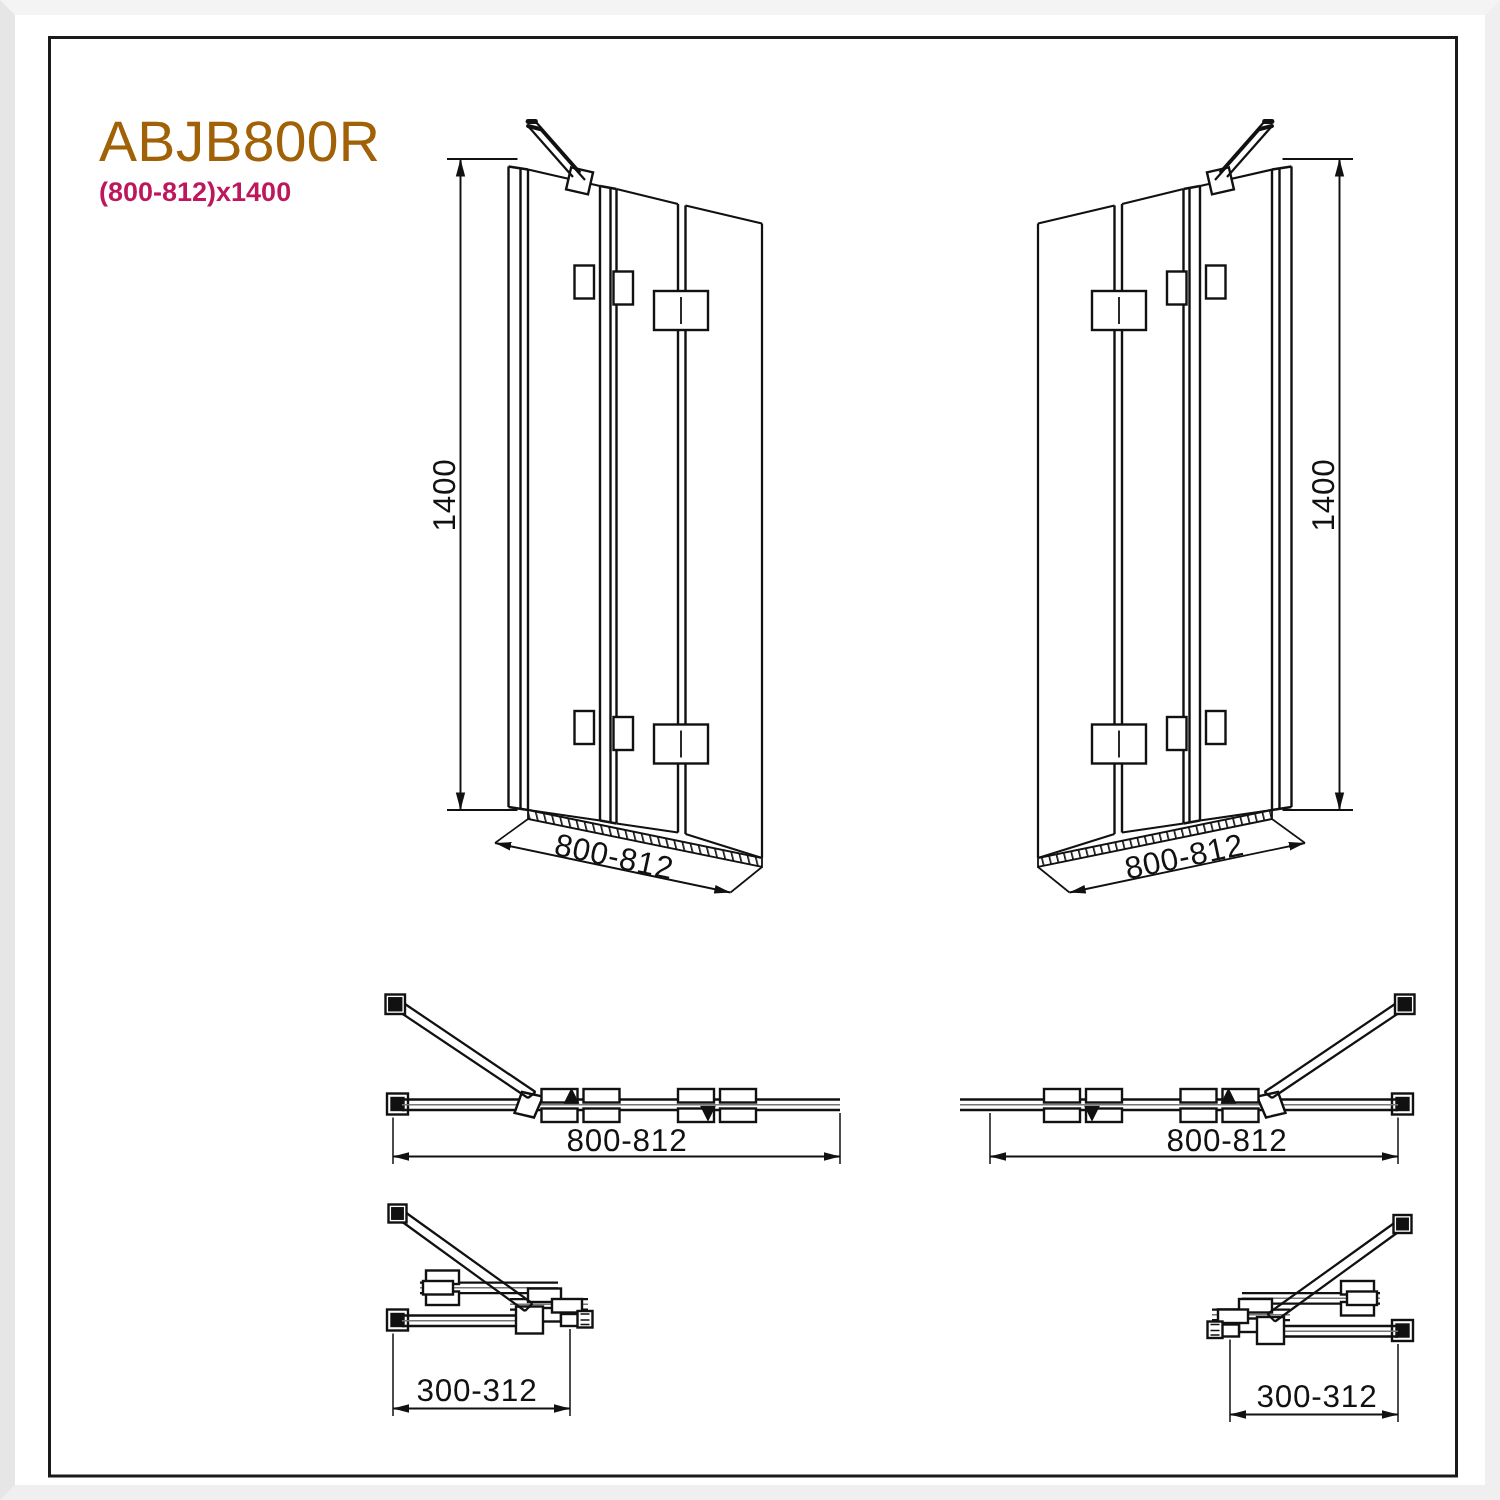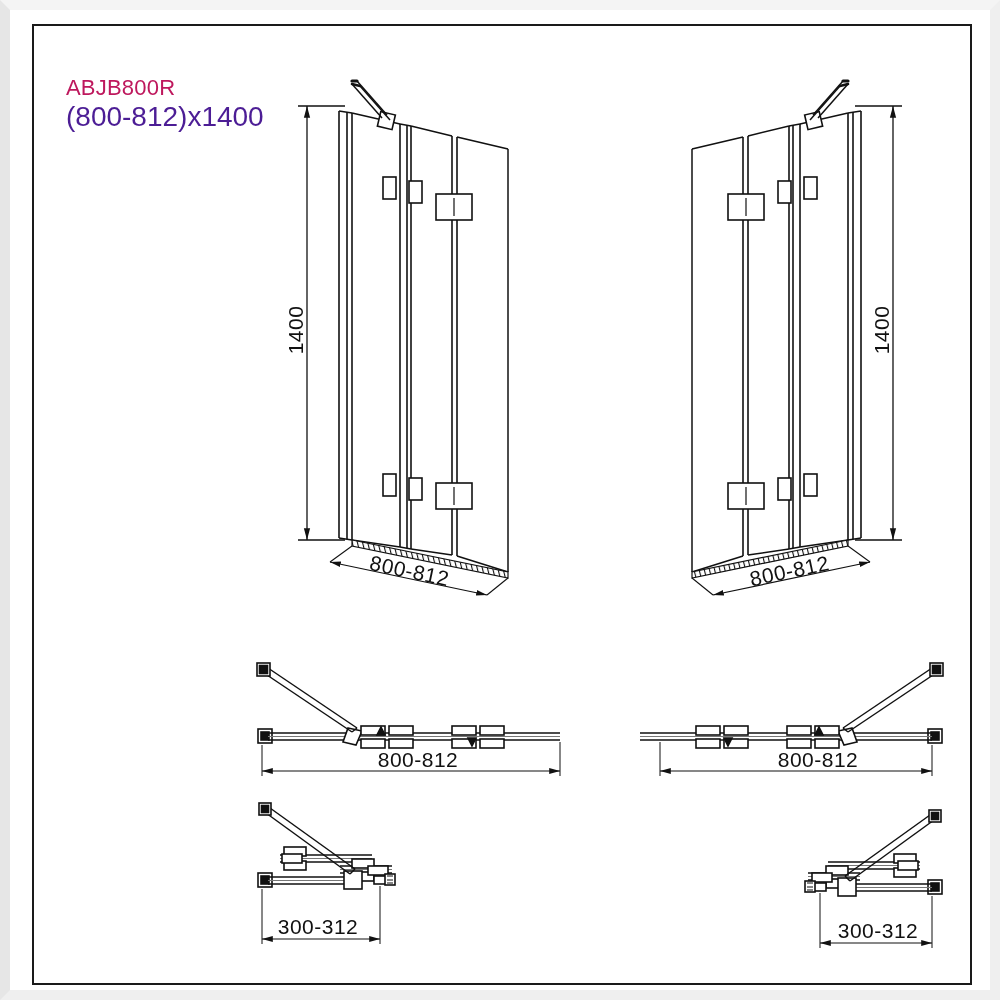--- a/index.html
+++ b/index.html
@@ -41,30 +41,31 @@
     height: 1000px;
   }
   .title-block {
     position: absolute;
     left: 66px;
     top: 76px;
     color: #111111;
     user-select: none;
   }
   .title-main {
-    font-size: 22px;
+    font-size: 38px;
     letter-spacing: 0.2px;
     line-height: 1.05;
-    color: #be185d;
+    color: #a16207;
   }
   .title-sub {
-    font-size: 28px;
+    font-size: 18px;
     line-height: 1.15;
     margin-top: 2px;
-    color: #4c1d95;
+    color: #be185d;
+    font-weight: bold;
   }
   text.dim {
     font-family: "Liberation Sans", sans-serif;
     fill: #111111;
     font-size: 21px;
     letter-spacing: 0.5px;
   }
   text.dim-v {
     font-family: "Liberation Sans", sans-serif;
     fill: #111111;

